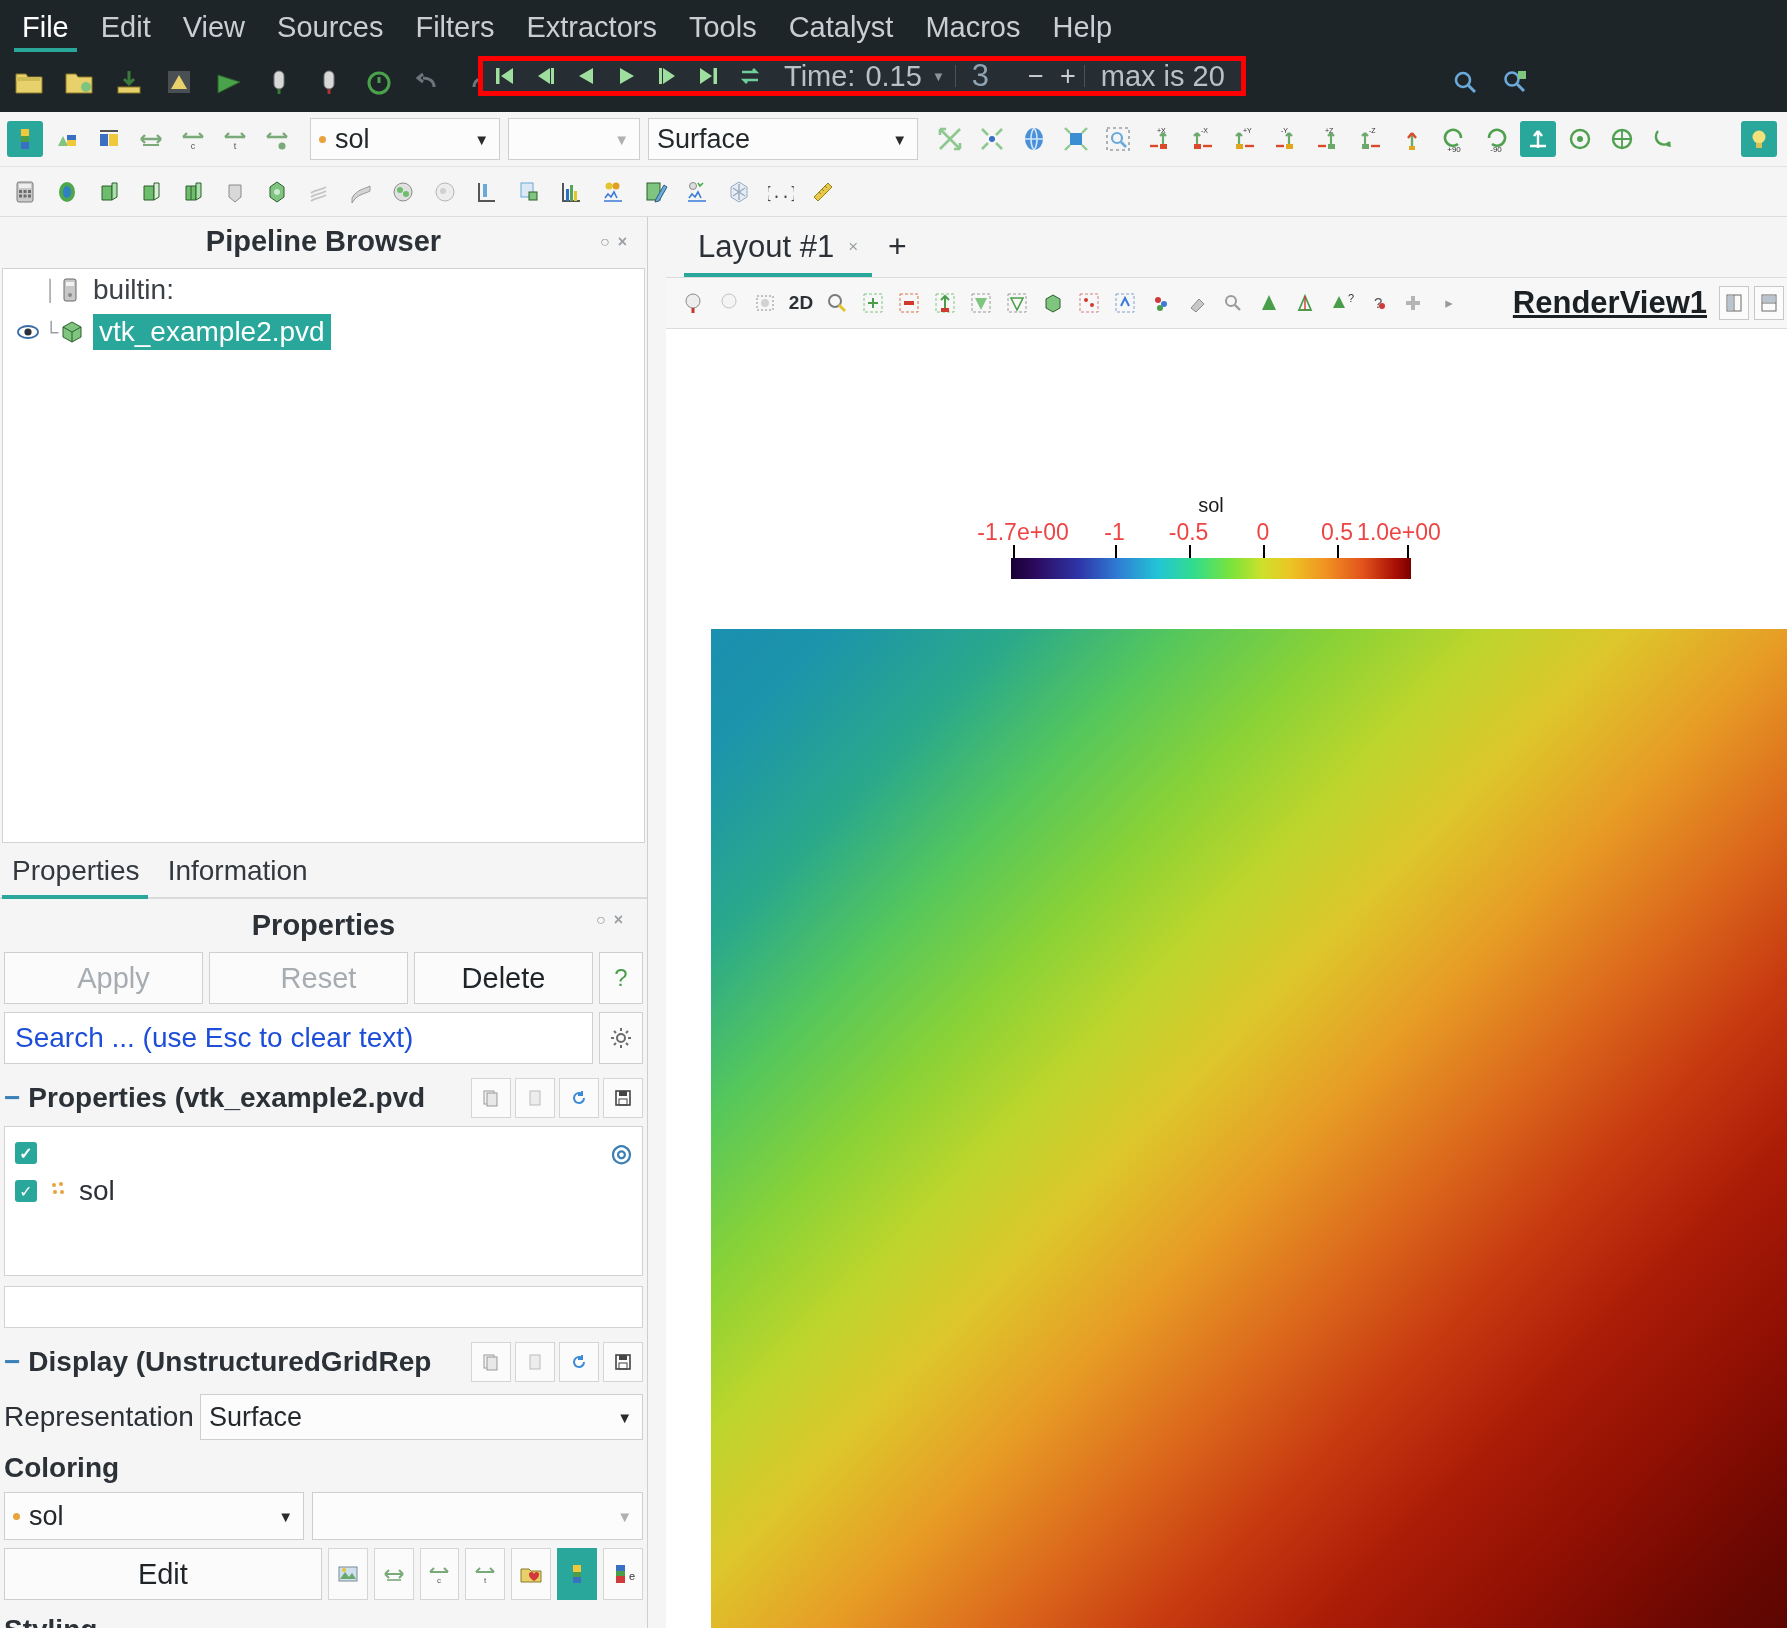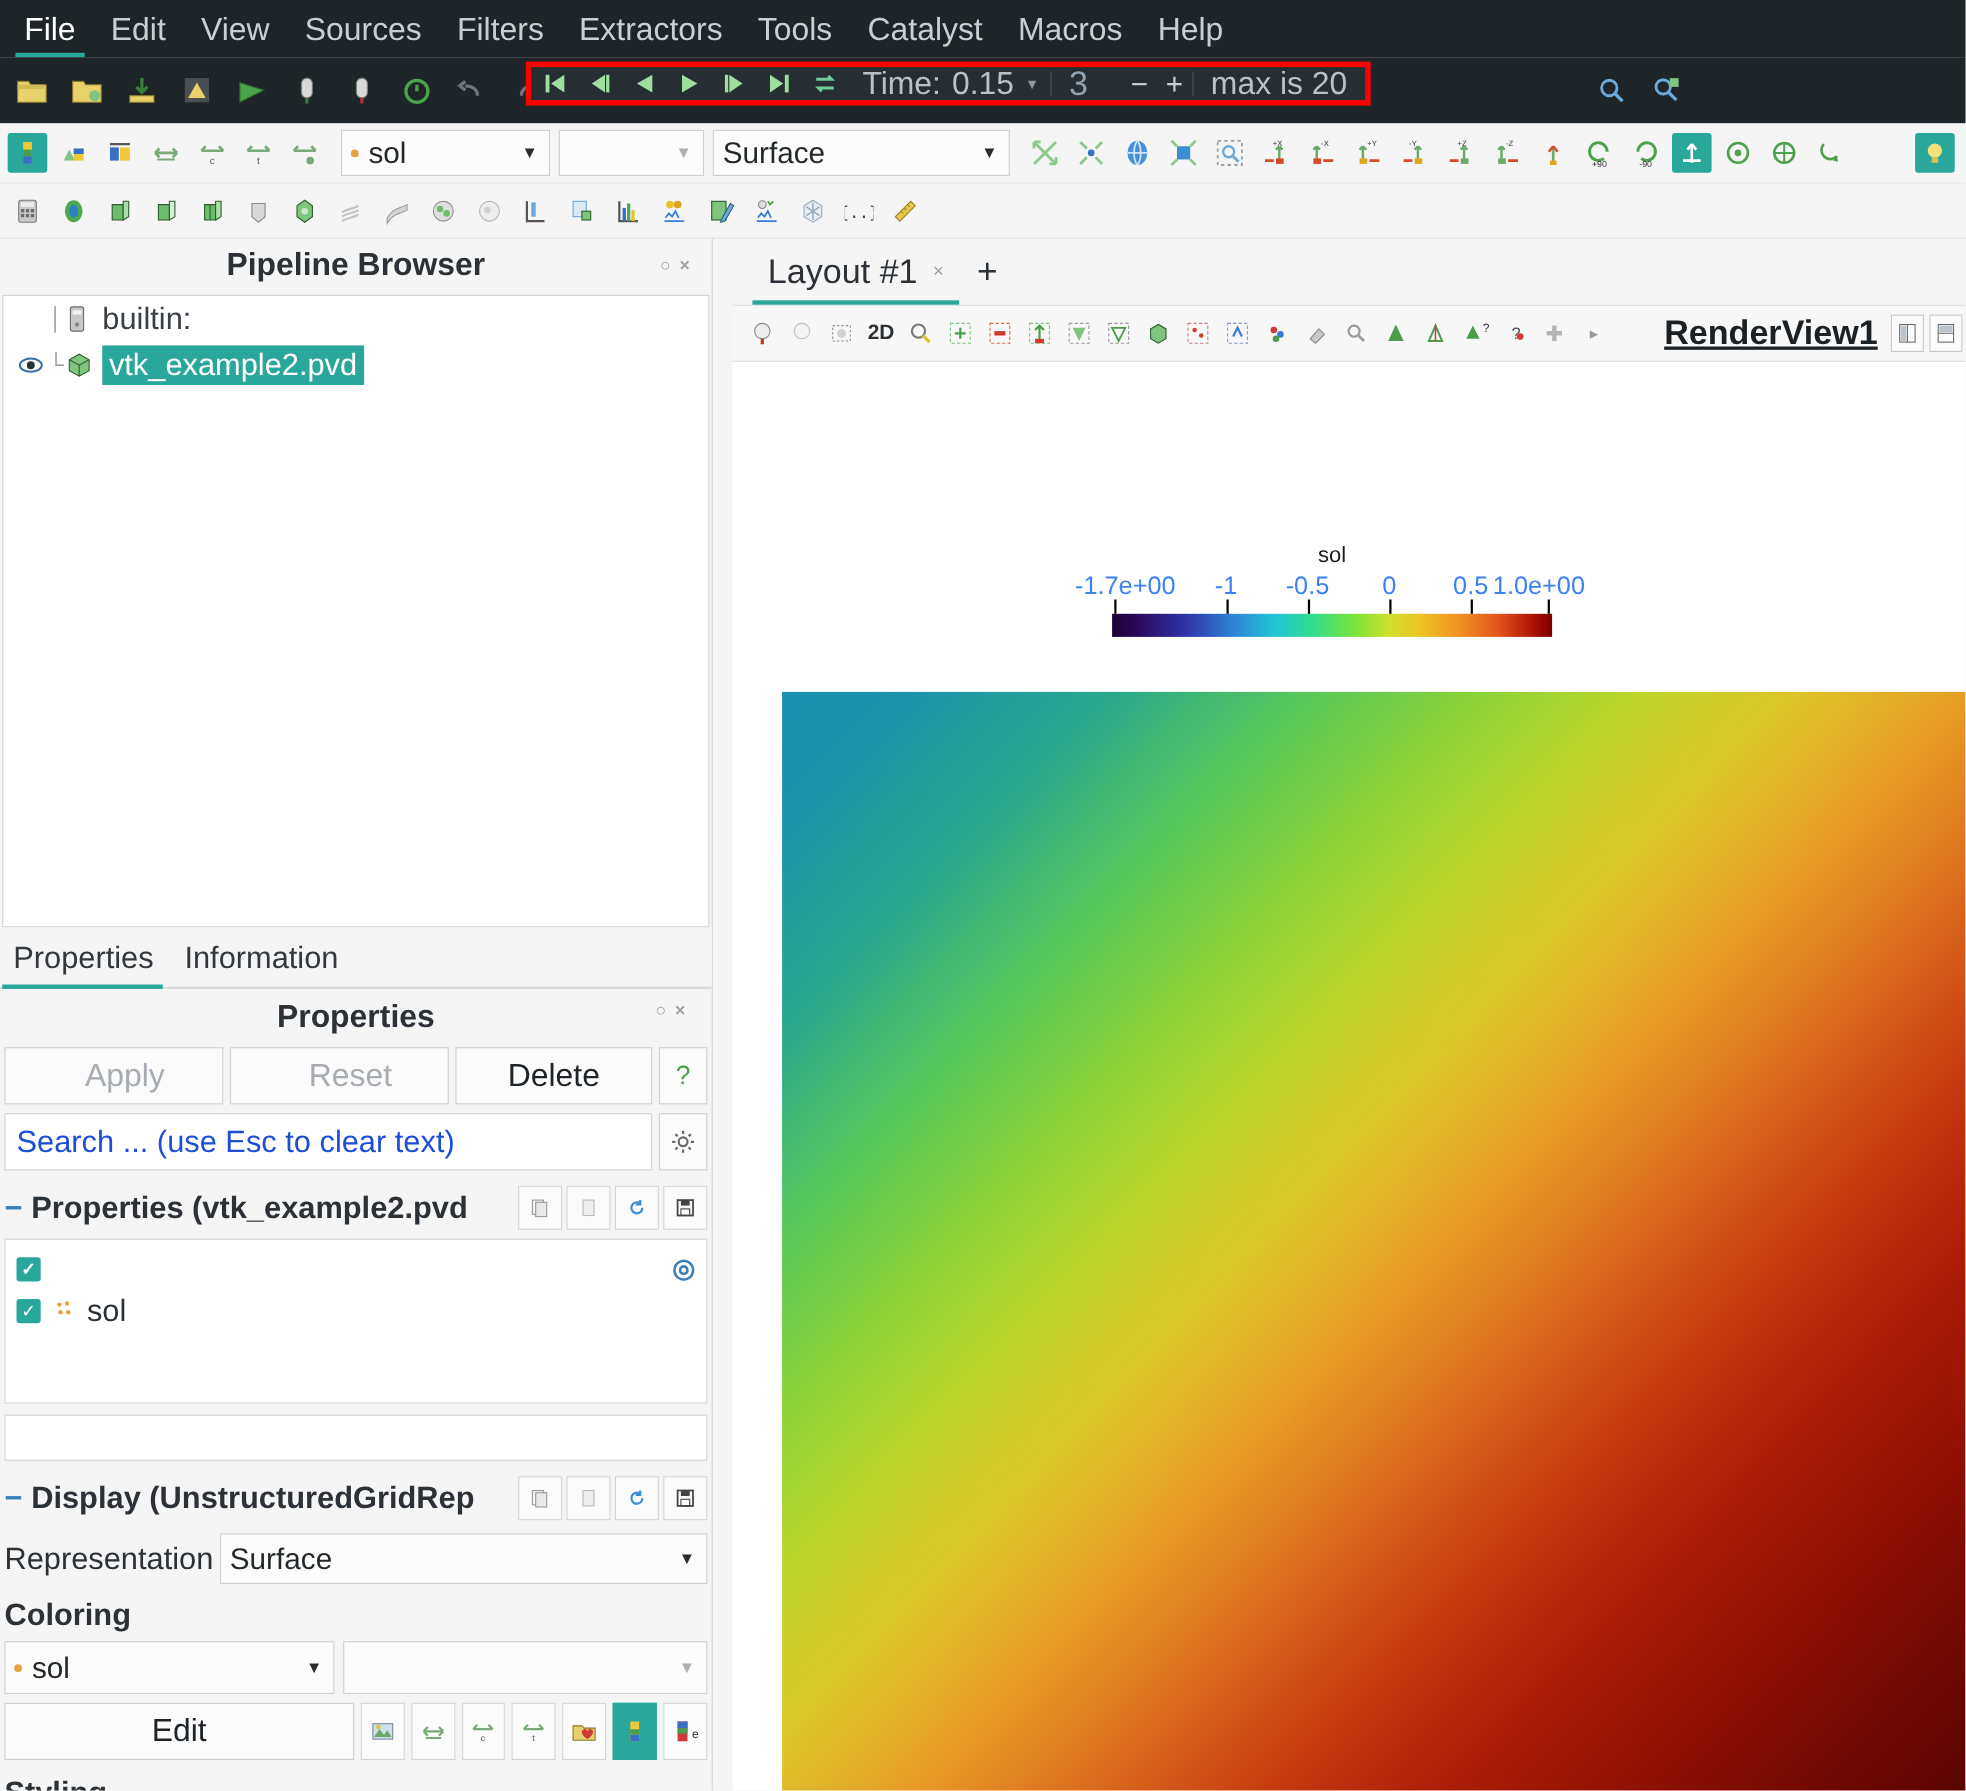--- a/index.html
+++ b/index.html
@@ -210,21 +210,21 @@
     justify-content:center; margin-right:3px; }
   #render-view {
     flex:1; background:#ffffff; margin-left:18px; position:relative;
     overflow:hidden;
   }
   
   #scalarbar { position:absolute; left:345px; top:165px; width:400px; }
   #sb-title { text-align:center; font-size:20px; color:#1a1a1a;
     margin-bottom:2px; }
   #sb-labels { position:relative; height:26px; }
-  #sb-labels span { position:absolute; font-size:23px; color:#3b82f6;
+  #sb-labels span { position:absolute; font-size:23px; color:#ef4444;
     transform:translateX(-50%); white-space:nowrap; }
   #sb-ticks { position:relative; height:13px; }
   #sb-ticks i { position:absolute; width:2px; height:13px;
     background:#000; }
   #sb-gradient {
     height:21px;
     background:linear-gradient(to right,
       #1a0033 0%, #2b0a5e 6%, #2e35a8 17%, #2f7fd4 27%,
       #22c6d4 37%, #33dd8a 46%, #7ae33b 55%,
       #cfe02a 63%, #ecc423 70%, #f09022 79%,

